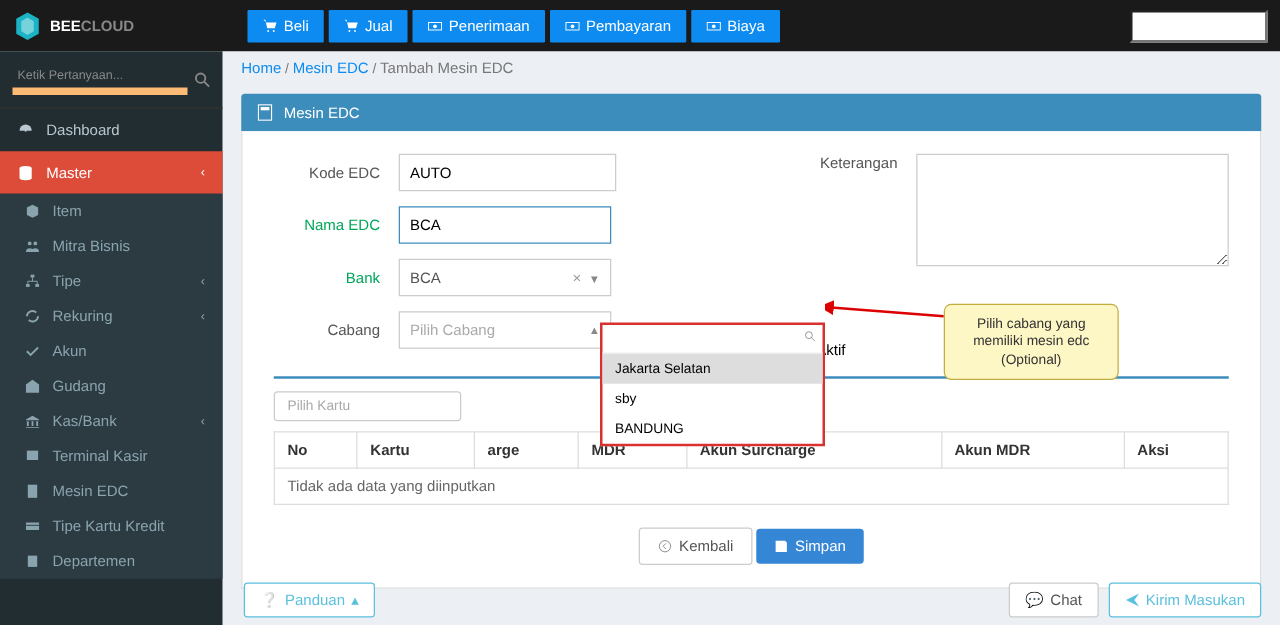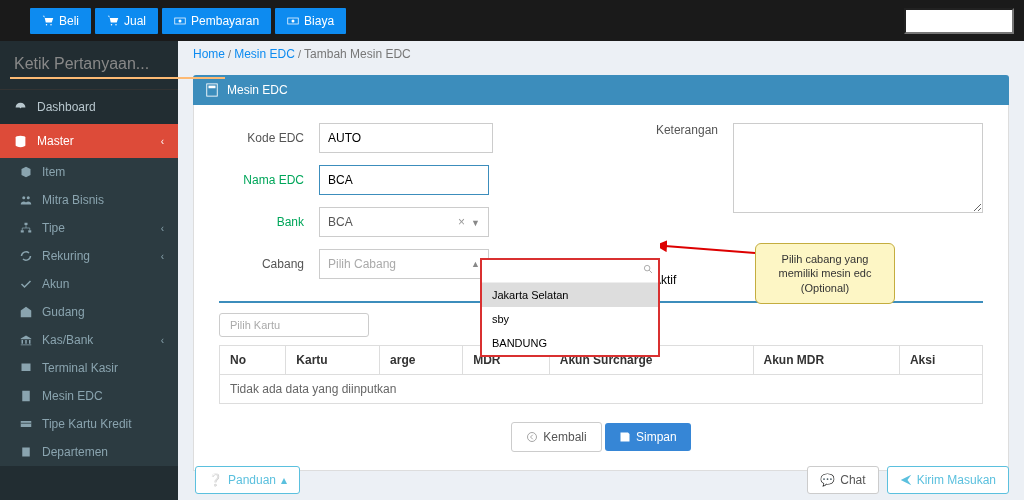--- a/index.html
+++ b/index.html
@@ -10,21 +10,21 @@
 .logo .bee{color:#fff}
 .logo .cloud{color:#888}
 .nav-btns{display:flex;gap:4px;margin-left:20px}
 .nav-btn{background:#0d8bf0;color:#fff;padding:6px 12px;border:none;border-radius:1px;cursor:pointer;display:flex;align-items:center;gap:5px;font-size:12px}
 .nav-btn svg{width:12px;height:12px;fill:#fff}
 .topsearch{margin-left:auto;width:110px;height:26px;background:#fff}
 .breadcrumb{padding:6px 15px;font-size:11px;color:#777;margin-left:178px}
 .breadcrumb a{color:#0d8bf0;text-decoration:none}
 .sidebar{position:absolute;left:0;top:41px;width:178px;background:#222d32;height:459px;color:#b8c7ce}
 .search-box{padding:10px;border-bottom:1px solid #333;display:flex;align-items:center}
-.search-box input{background:transparent;border:none;border-bottom:2px solid #fdba74;color:#999;padding:4px;flex:1;font-size:16px}
+.search-box input{background:transparent;border:none;border-bottom:6px solid #fdba74;color:#999;padding:4px;flex:1;font-size:10px}
 .search-box input::placeholder{color:#888}
 .search-box svg{width:14px;height:14px;fill:#888;margin-left:6px}
 .menu-item{padding:10px 14px;display:flex;align-items:center;gap:10px;cursor:pointer;font-size:12px}
 .menu-item svg{width:13px;height:13px;fill:#b8c7ce}
 .menu-item.active{background:#dd4b39;color:#fff}
 .menu-item.active svg{fill:#fff}
 .menu-item .chev{margin-left:auto;font-size:10px}
 .submenu{background:#2c3b41}
 .submenu .menu-item{padding:7px 14px 7px 20px;font-size:11px;color:#8aa4af}
 .submenu .menu-item svg{fill:#8aa4af;width:12px;height:12px}
@@ -66,36 +66,50 @@
 .footer-btns .right{display:flex;gap:8px}
 .btn-info{background:#fff;border:1px solid #5bc0de;color:#5bc0de;border-radius:3px;padding:6px 12px}
 .btn-chat{background:#fff;border:1px solid #ccc;color:#555;border-radius:3px;padding:6px 12px}
 .btn-send{background:#fff;border:1px solid #5bc0de;color:#5bc0de;border-radius:3px;padding:6px 12px}
 .divider{border-top:2px solid #3c8dbc;margin:10px 0}
 </style>
 </head>
 <body>
 
 <div class="topbar">
+  <div class="logo">
+    <svg class="logo-icon" viewBox="0 0 24 24">
+        <path fill="#1bb4c4" d="M12 1l9 5v12l-9 5-9-5V6z"></path>
+        <path fill="#fff" d="M12 5l5 3v8l-5 3-5-3V8z" opacity=".4"></path>
+      </svg>
+    <span><span class="bee">BEE</span><span class="cloud">CLOUD</span></span>
+  </div>
   <div class="nav-btns">
     <button class="nav-btn">
         <svg viewBox="0 0 16 16">
           <path d="M1 1h2l2 9h8l2-6H4"></path>
           <circle cx="6" cy="13" r="1"></circle>
           <circle cx="12" cy="13" r="1"></circle>
         </svg>
         <span>Beli</span>
       </button>
     <button class="nav-btn">
         <svg viewBox="0 0 16 16">
           <path d="M1 1h2l2 9h8l2-6H4"></path>
           <circle cx="6" cy="13" r="1"></circle>
           <circle cx="12" cy="13" r="1"></circle>
         </svg>
         <span>Jual</span>
+      </button>
+    <button class="nav-btn">
+        <svg viewBox="0 0 16 16">
+          <rect x="1" y="4" width="14" height="8" stroke="#fff" fill="none"></rect>
+          <circle cx="8" cy="8" r="2"></circle>
+        </svg>
+        <span>Penerimaan</span>
       </button>
     <button class="nav-btn">
         <svg viewBox="0 0 16 16">
           <rect x="1" y="4" width="14" height="8" stroke="#fff" fill="none"></rect>
           <circle cx="8" cy="8" r="2"></circle>
         </svg>
         <span>Pembayaran</span>
       </button>
     <button class="nav-btn">
         <svg viewBox="0 0 16 16">

